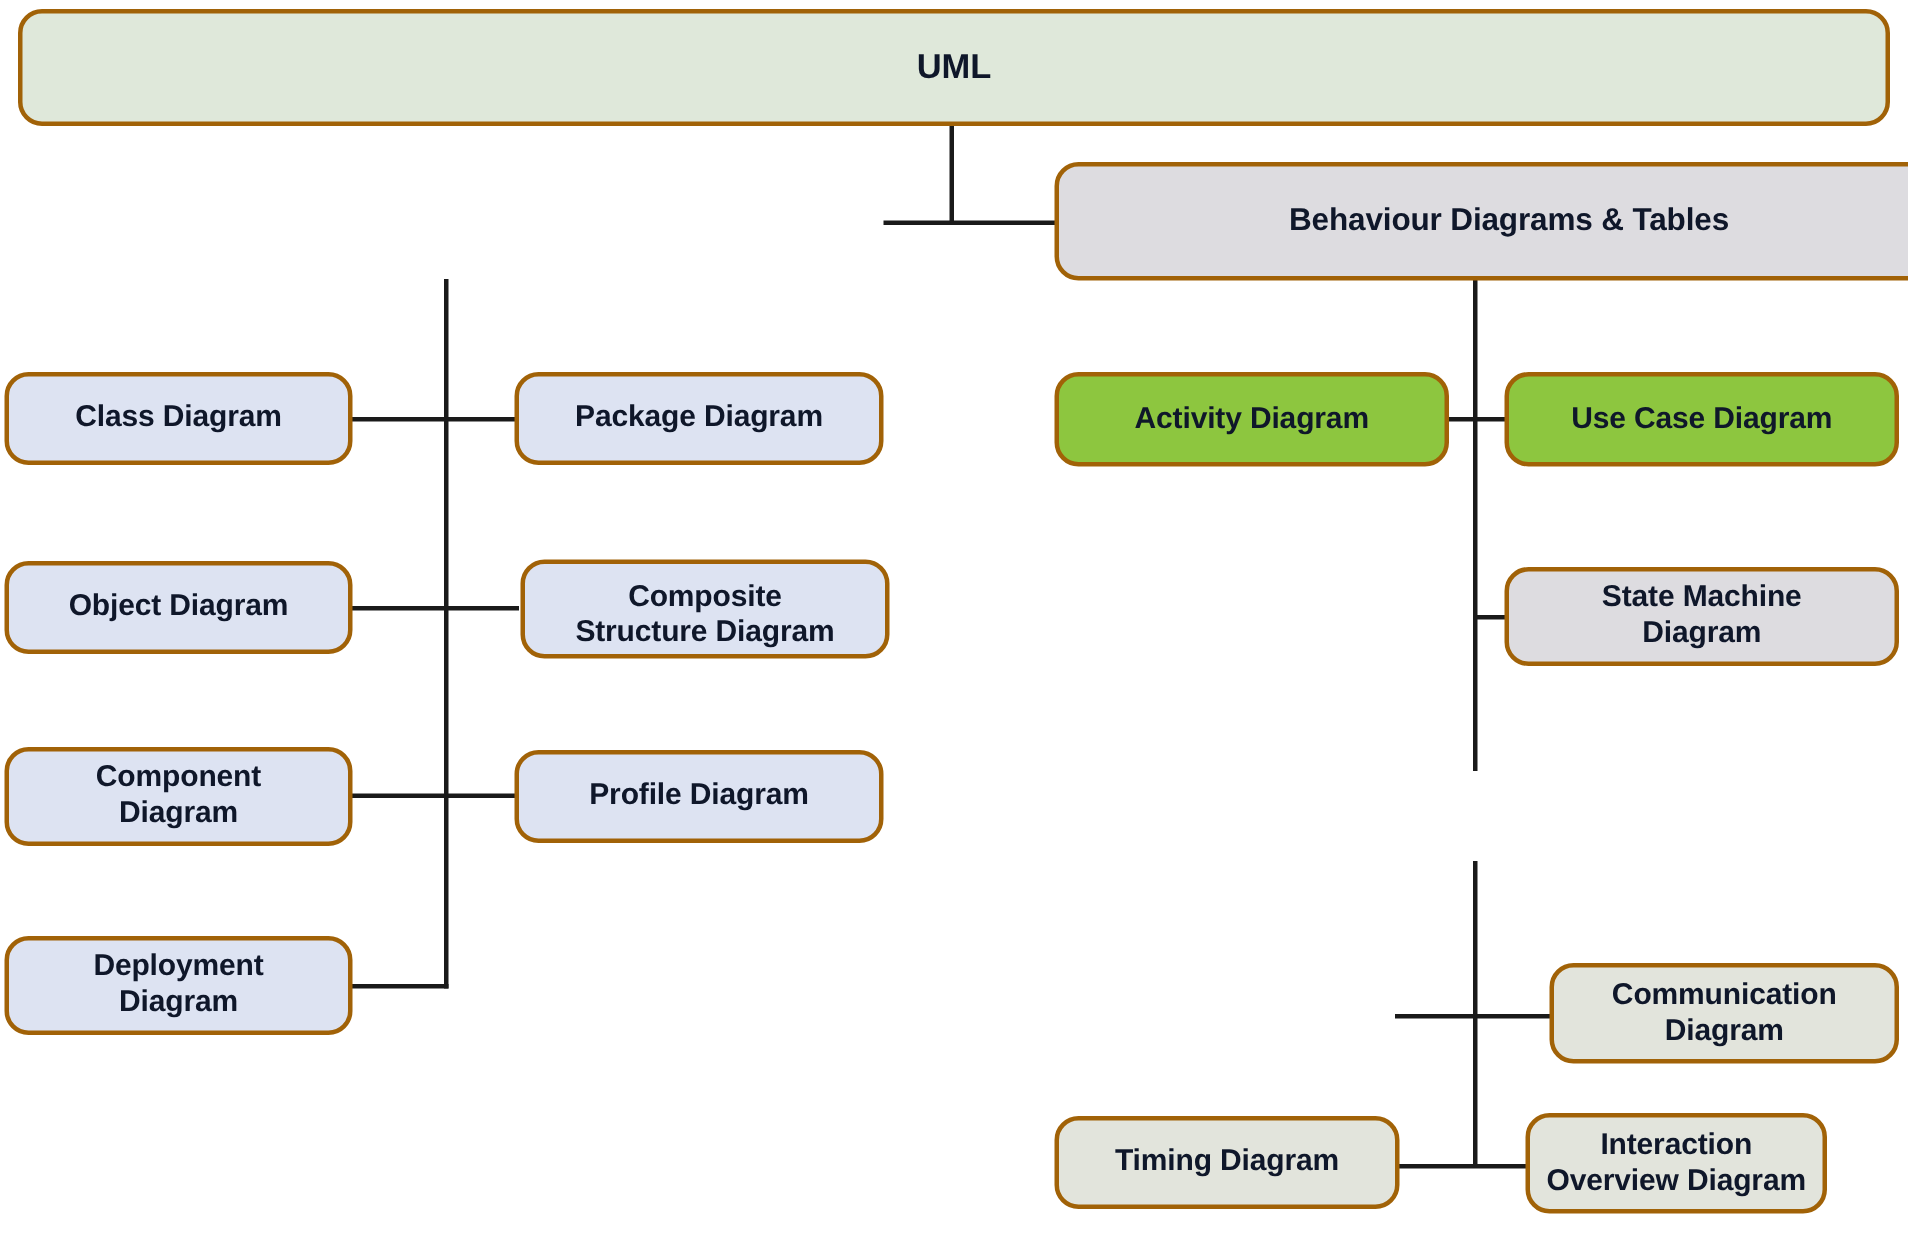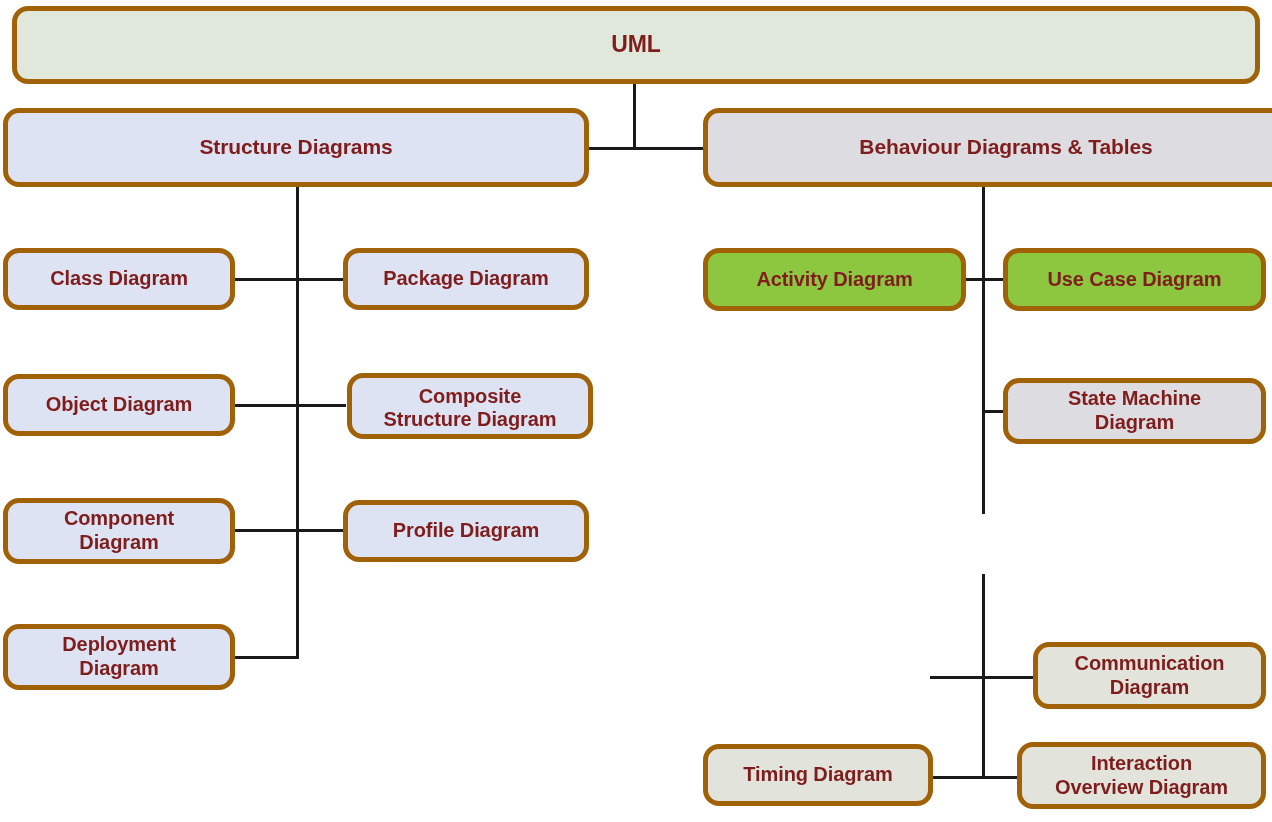--- a/index.html
+++ b/index.html
@@ -13,28 +13,28 @@
   #canvas {
     position: relative;
     width: 1272px;
     height: 822px;
     background: #ffffff;
     overflow: hidden;
   }
   .node {
     position: absolute;
     box-sizing: border-box;
-    border: 5px solid #a16207;
+    border: 3px solid #a16207;
     border-radius: 16px;
     display: flex;
     align-items: center;
     justify-content: center;
     text-align: center;
     font-weight: bold;
-    color: #7f1d1d;
+    color: #0f172a;
     line-height: 1.18;
     letter-spacing: -0.1px;
     padding: 2px 8px;
     z-index: 2;
     -webkit-font-smoothing: antialiased;
   }
   .node .label { display: block; white-space: pre-line; }
   .fill-green-pale { background: #dfe8da; }
   .fill-blue       { background: #dde3f2; }
   .fill-grey       { background: #dddce0; }
@@ -73,23 +73,20 @@
   <div class="edge h" style="left:982px; top:410px; width:23px;"></div>
 
   <div class="edge v" style="left:982px; top:574px; height:204px;"></div>
   <div class="edge h" style="left:930px; top:676px; width:106px;"></div>
   <div class="edge h" style="left:930px; top:776px; width:90px;"></div>
 
   <div class="node fill-green-pale t-root" style="left:12px; top:6px; width:1248px; height:78px;">
     <span class="label">UML</span>
   </div>
 
-  <div class="node fill-blue t-major" style="left:3px; top:108px; width:586px; height:79px;">
-    <span class="label">Structure Diagrams</span>
-  </div>
 
   <div class="node fill-grey t-major" style="left:703px; top:108px; width:606px; height:79px;">
     <span class="label">Behaviour Diagrams &amp; Tables</span>
   </div>
 
   <div class="node fill-blue t-leaf" style="left:3px; top:248px; width:232px; height:62px;">
     <span class="label">Class Diagram</span>
   </div>
   <div class="node fill-blue t-leaf" style="left:343px; top:248px; width:246px; height:62px;">
     <span class="label">Package Diagram</span>
@@ -129,18 +126,18 @@
 
 
   <div class="node fill-sage t-leaf" style="left:1033px; top:642px; width:233px; height:67px;">
     <span class="label">Communication
 Diagram</span>
   </div>
 
   <div class="node fill-sage t-leaf" style="left:703px; top:744px; width:230px; height:62px;">
     <span class="label">Timing Diagram</span>
   </div>
-  <div class="node fill-sage t-leaf" style="left:1017px; top:742px; width:249px; height:67px;">
+  <div class="node fill-sage t-leaf" style="left:1017px; top:742px; width:201px; height:67px;">
     <span class="label">Interaction
 Overview Diagram</span>
   </div>
 
 </div>
 
 </body></html>

